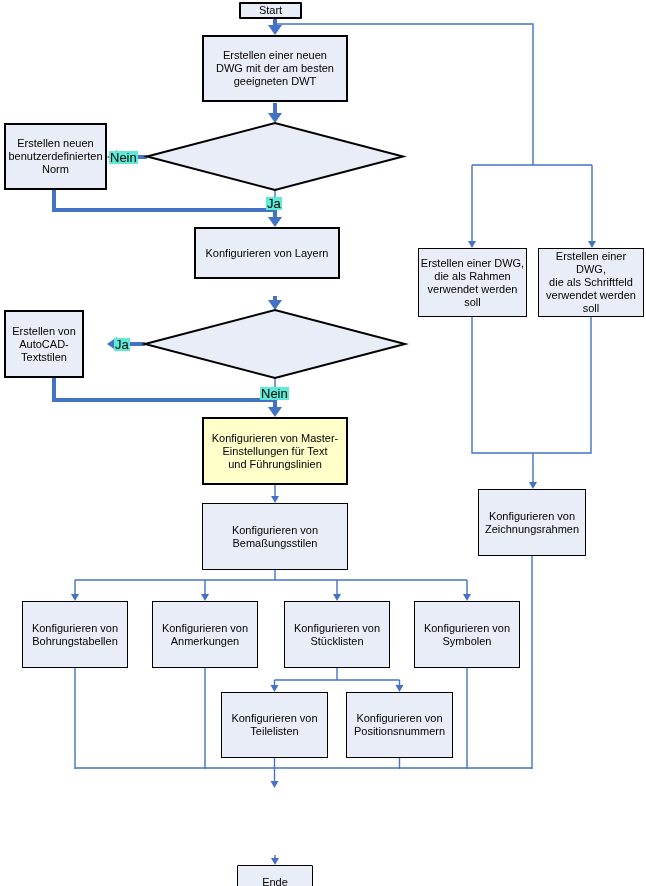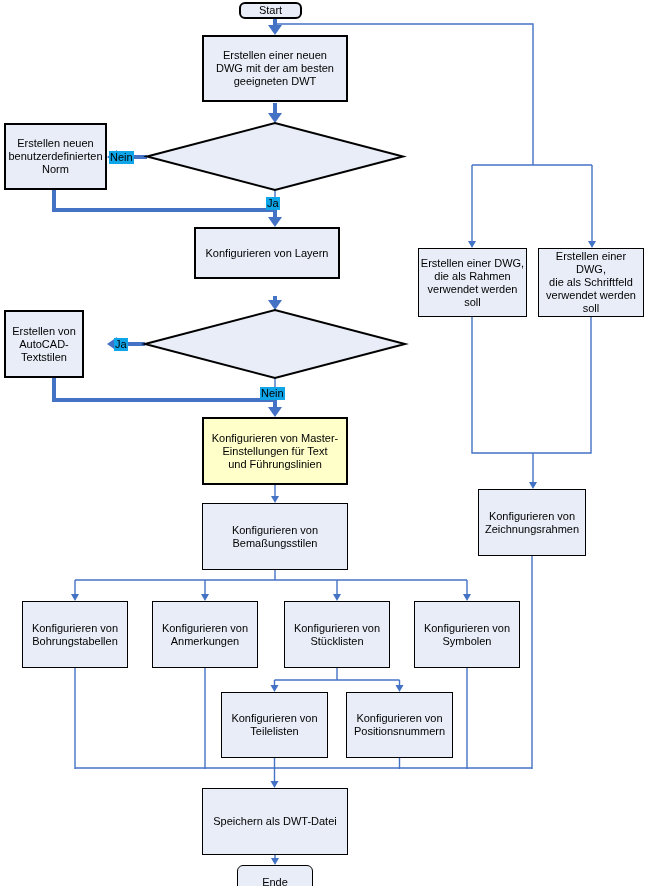--- a/index.html
+++ b/index.html
@@ -15,29 +15,29 @@
   .diamond{fill:var(--node-fill,#E9EDF7);stroke:var(--node-border,#000);stroke-width:2px;}
   .node{
     position:absolute;z-index:2;box-sizing:border-box;
     display:flex;align-items:center;justify-content:center;
     text-align:center;font-size:11px;line-height:13px;white-space:pre-line;
     background:var(--node-fill,#E9EDF7);border:1px solid var(--node-border,#000);
     padding:1px;
   }
   .b2{border-width:2px;}
   .hl{background:var(--highlight-fill,#FFFFC9);}
-  .oval{border-radius:6px;border-width:2px;padding:0;}
+  .oval{border-radius:1px;border-width:2px;padding:0;}
   .oval.thinb{border-width:1px;}
   .dtext{
     position:absolute;z-index:2;display:flex;align-items:center;justify-content:center;
     text-align:center;font-size:11px;line-height:14px;white-space:pre-line;background:transparent;
   }
   .elabel{
-    position:absolute;z-index:3;font-size:11px;line-height:13px;
-    background:#0ea5e9;padding:0 1px;
+    position:absolute;z-index:3;font-size:13px;line-height:13px;
+    background:#5eead4;padding:0 1px;
   }
 </style>
 </head>
 <body>
 
 <div class="stage">
 
   <svg class="wires" width="646" height="886" viewBox="0 0 646 886">
 
     <g class="thin">
@@ -147,20 +147,19 @@
   <div class="node" style="left:284px;top:601px;width:106px;height:67px">Konfigurieren von
 Stücklisten</div>
   <div class="node" style="left:414px;top:601px;width:106px;height:67px">Konfigurieren von
 Symbolen</div>
 
   <div class="node" style="left:221px;top:692px;width:107px;height:66px">Konfigurieren von
 Teilelisten</div>
   <div class="node" style="left:346px;top:692px;width:107px;height:66px">Konfigurieren von
 Positionsnummern</div>
 
-  <div class="node" style="left:202px;top:788px;width:146px;height:67px">Speichern als DWT-Datei</div>
 
   <div class="elabel" style="left:109px;top:151px">Nein</div>
   <div class="elabel" style="left:266px;top:197px">Ja</div>
   <div class="elabel" style="left:114px;top:338px">Ja</div>
   <div class="elabel" style="left:260px;top:387px">Nein</div>
 
 </div>
 
 </body></html>

